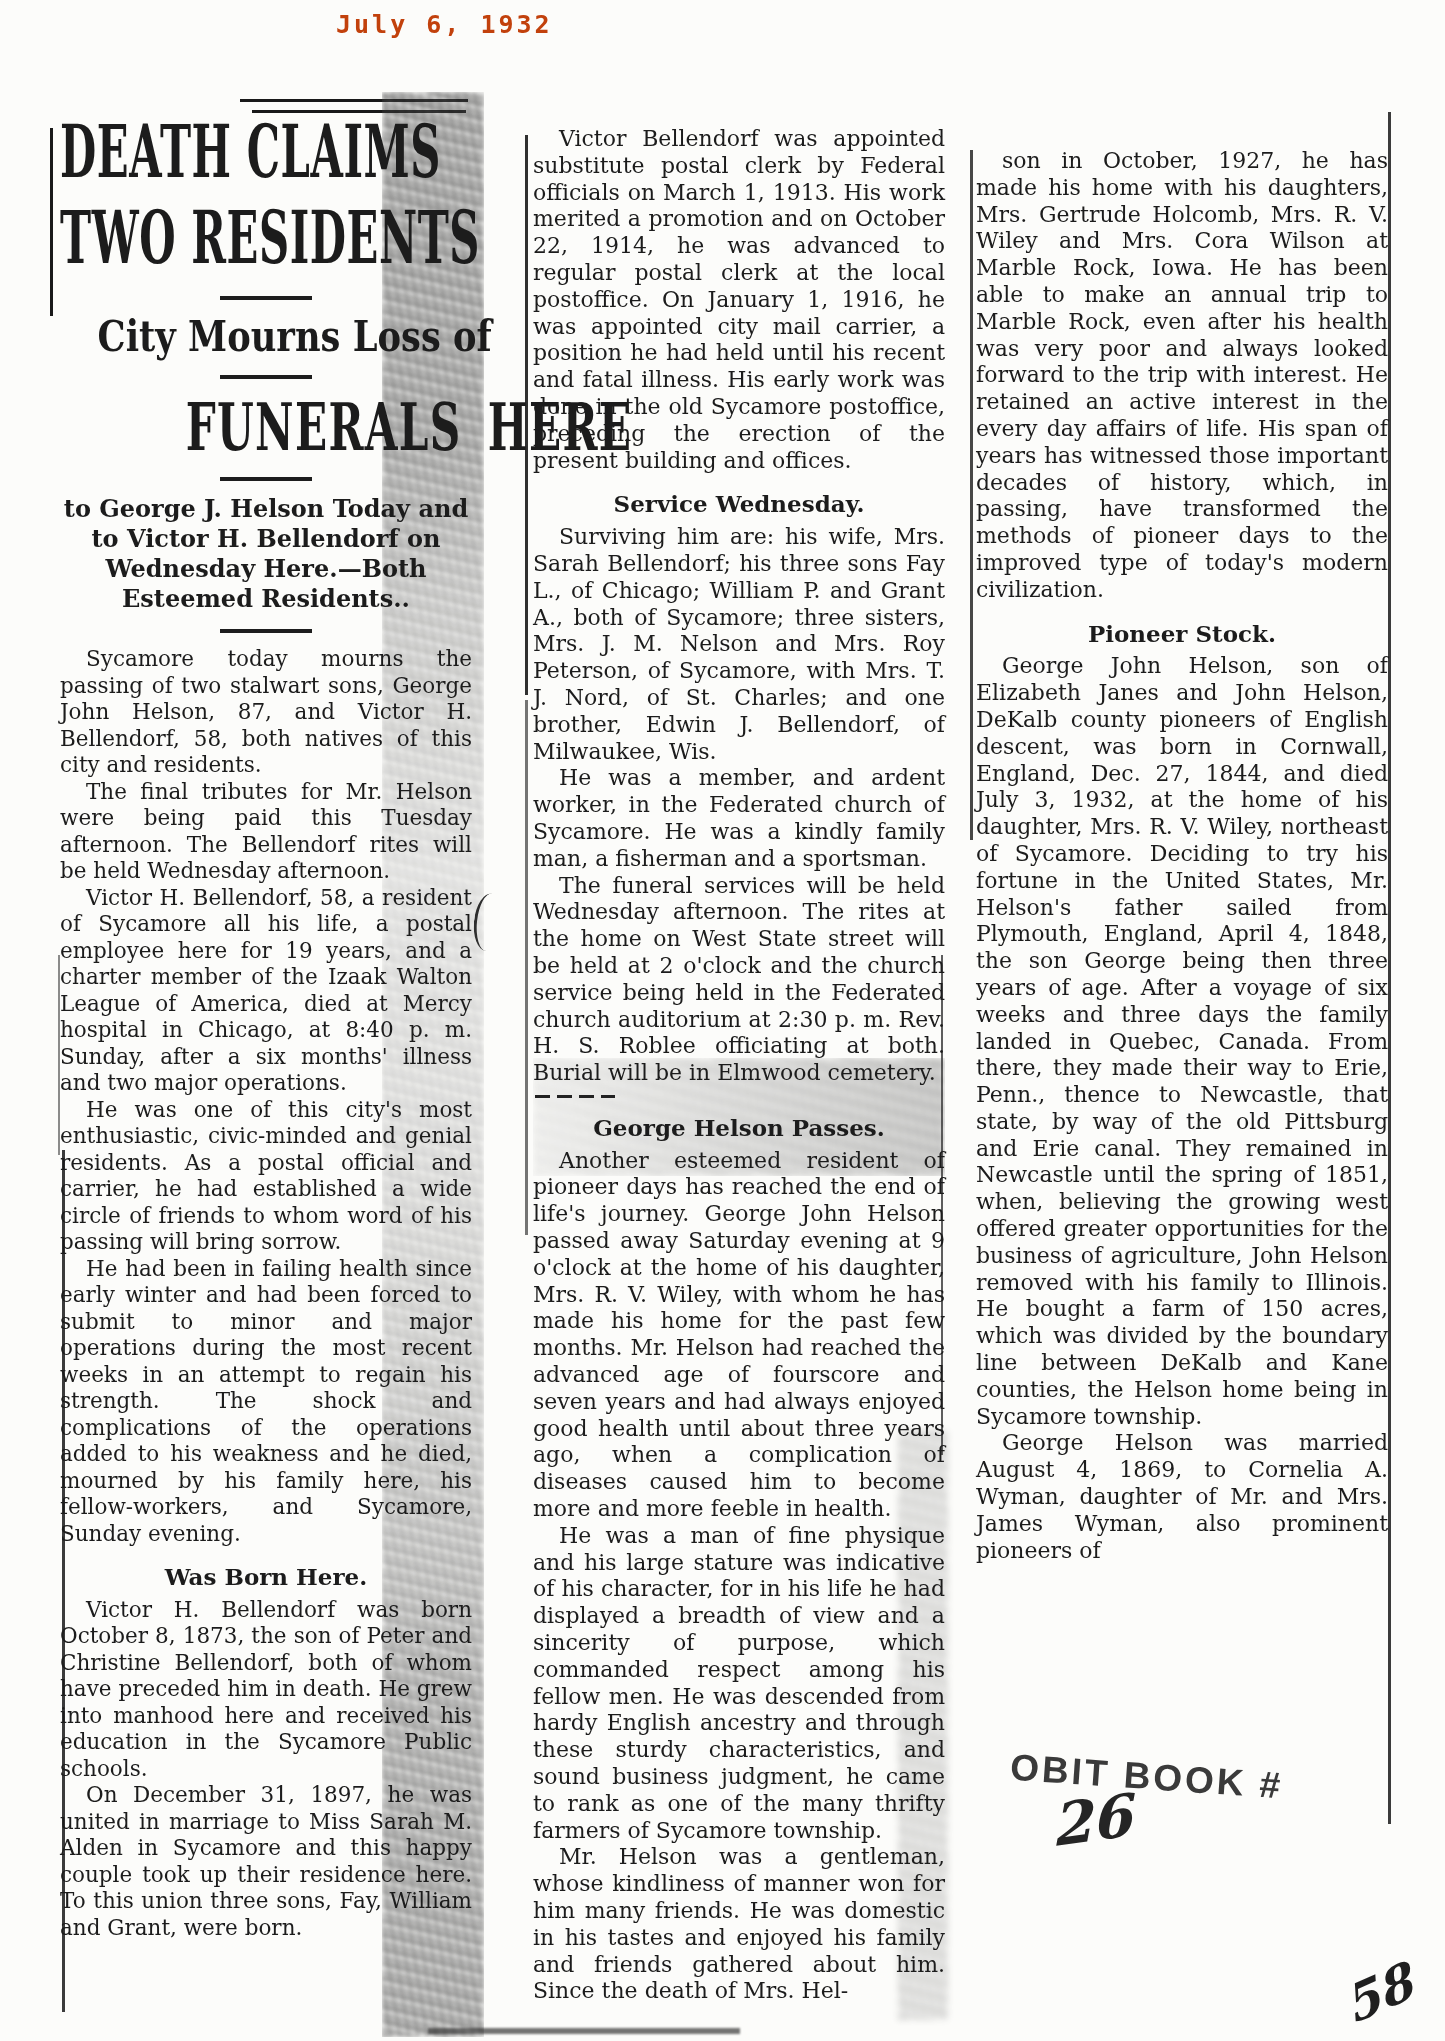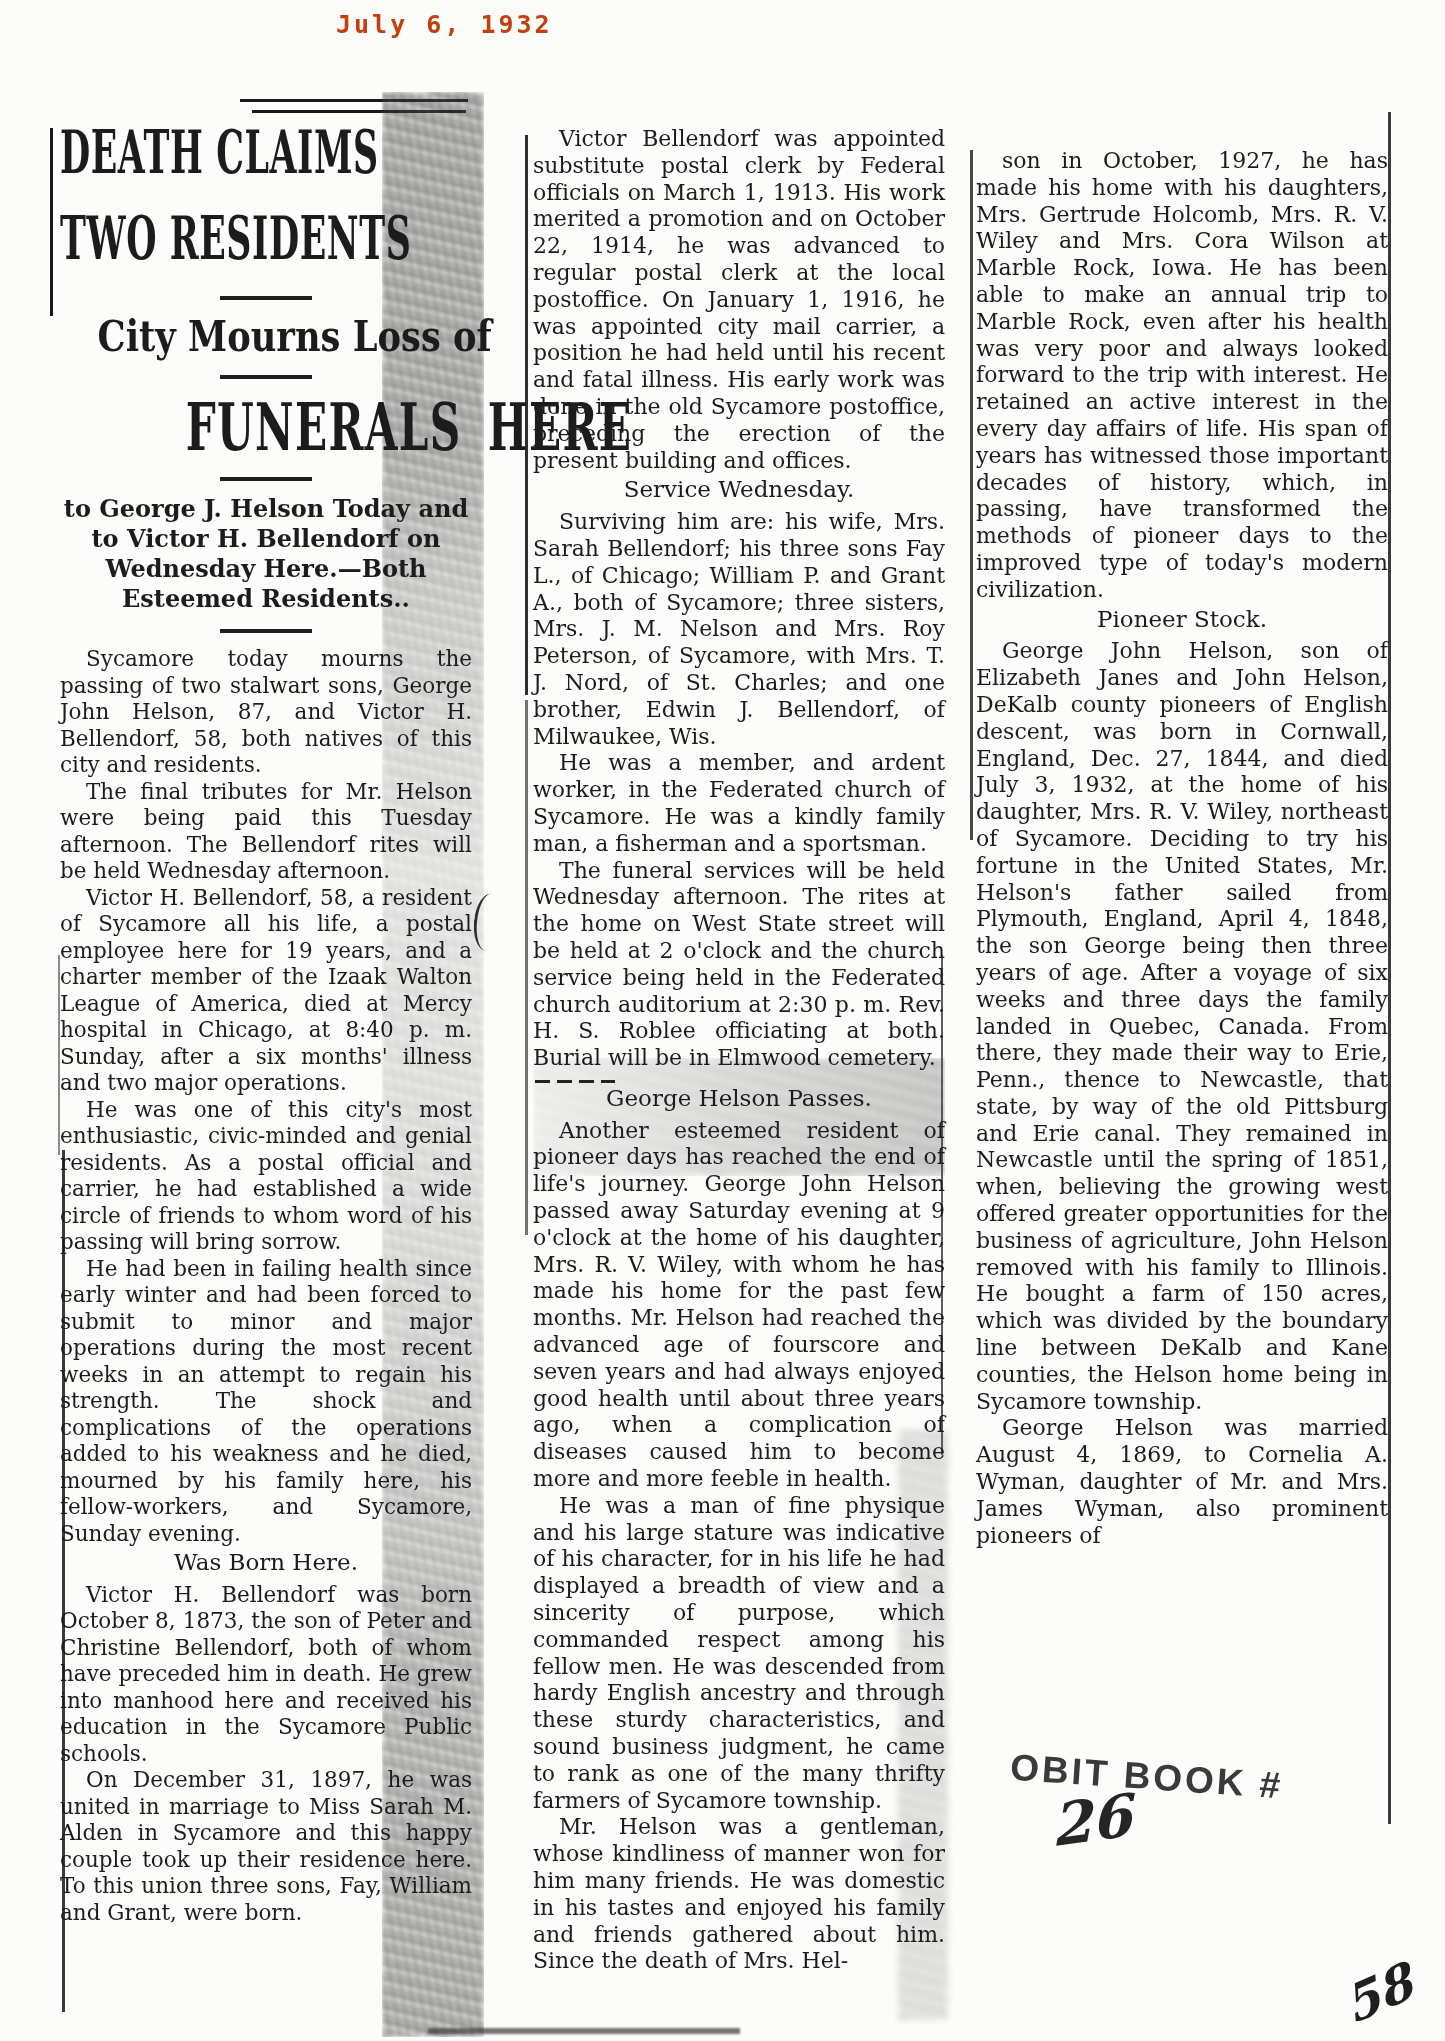--- a/index.html
+++ b/index.html
@@ -43,31 +43,31 @@
     letter-spacing:3px;color:#c2410c;text-align:center;
   }
   
   .col{position:absolute;z-index:2;text-align:justify;}
   .col p{margin:0;text-indent:26px;}
   .col-left{left:60px;top:95px;width:412px;font-size:21.5px;line-height:26.5px;}
   .col-mid{left:533px;top:126px;width:412px;font-size:22px;line-height:26.8px;}
   .col-right{left:976px;top:148px;width:412px;font-size:22px;line-height:26.8px;}
   .sqz{display:inline-block;white-space:nowrap;}
   .headline{
-    font-weight:bold;font-size:60px;line-height:86px;letter-spacing:1px;
+    font-weight:bold;font-size:72px;line-height:86px;letter-spacing:1px;
     margin-top:14px;text-align:left;
   }
   .headline .sqz{transform:scaleX(.58);transform-origin:0 50%;}
   .subheadline{font-weight:bold;font-size:42px;line-height:47px;text-align:center;}
   .subheadline .sqz{transform:scaleX(.84);transform-origin:50% 50%;}
   .funerals{font-weight:bold;font-size:66px;line-height:70px;text-align:center;letter-spacing:2px;word-spacing:16px;}
   .funerals .sqz{transform:scaleX(.64);transform-origin:50% 50%;}
   .deck{font-weight:bold;font-size:24px;line-height:30px;text-align:center;}
   .divider{height:4px;background:#1d1d1d;width:92px;margin:15px auto 13px auto;}
-  .subhead{font-weight:normal;font-size:23px;text-align:center;text-indent:0;margin:2px 0 6px 0;}
+  .subhead{font-weight:bold;font-size:23px;text-align:center;text-indent:0;margin:17px 0 6px 0;}
   .dash-mark{
     width:80px;height:3px;margin:8px 0 0 2px;
     background:repeating-linear-gradient(90deg,#222 0 15px, transparent 15px 22px);
   }
   
   .stamp{
     position:absolute;left:1010px;top:1756px;z-index:3;
     font-family:"Liberation Sans", sans-serif;font-weight:bold;
     font-size:37px;letter-spacing:3px;color:#3a3a3a;
     transform:rotate(4deg);white-space:nowrap;

